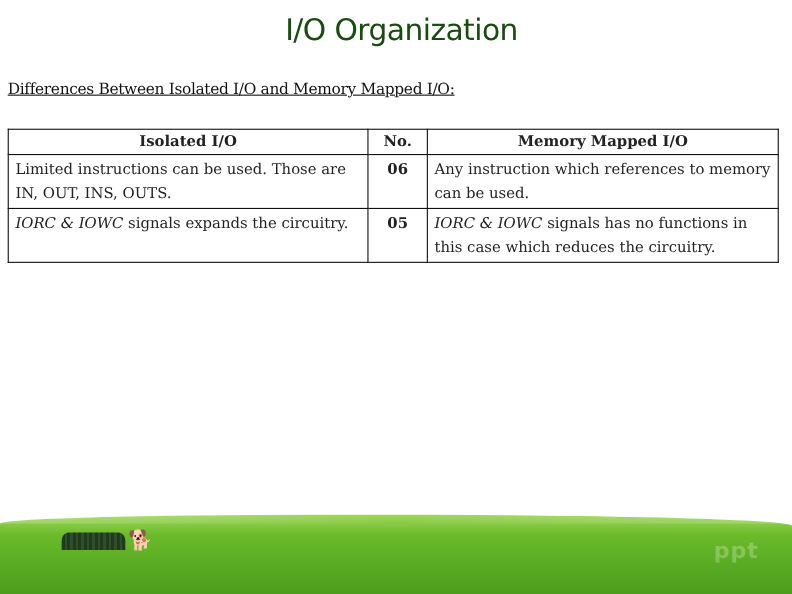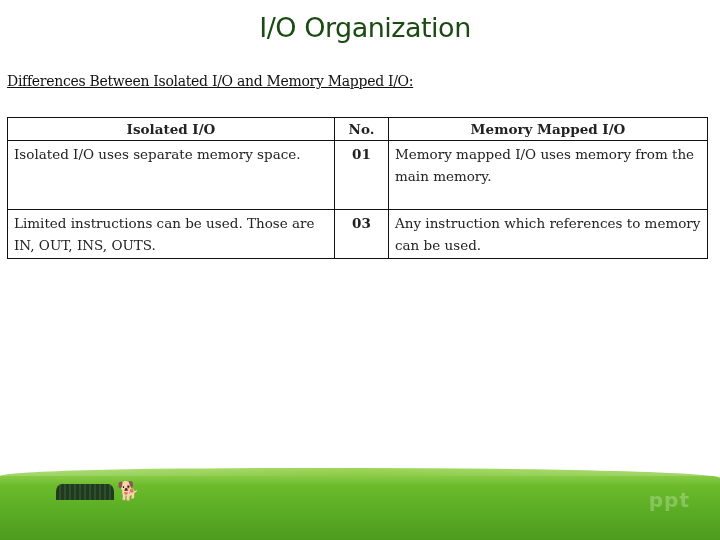--- a/index.html
+++ b/index.html
@@ -75,29 +75,29 @@
       <col class="c3">
     </colgroup>
   <thead>
     <tr>
       <th>Isolated I/O</th>
       <th>No.</th>
       <th>Memory Mapped I/O</th>
     </tr>
   </thead>
   <tbody>
-    <tr class="r1">
-      <td>Isolated I/O uses separate memory space.</td>
-      <td class="no">01</td>
-      <td>Memory mapped I/O uses memory from the main memory.</td>
-    </tr>
     <tr class="r2">
       <td>Limited instructions can be used. Those are IN, OUT, INS, OUTS.</td>
-      <td class="no">03</td>
+      <td class="no">06</td>
       <td>Any instruction which references to memory can be used.</td>
+    </tr>
+    <tr class="r5">
+      <td><span class="it">IORC &amp; IOWC</span><span> signals expands the circuitry.</span></td>
+      <td class="no">05</td>
+      <td><span class="it">IORC &amp; IOWC</span><span> signals has no functions in this case which reduces the circuitry.</span></td>
     </tr>
   </tbody>
 </table>
 
 <div class="ground"></div>
 <div class="trees"></div>
 <div class="dog">🐕</div>
 <div class="watermark">ppt</div>
 
 </body></html>

